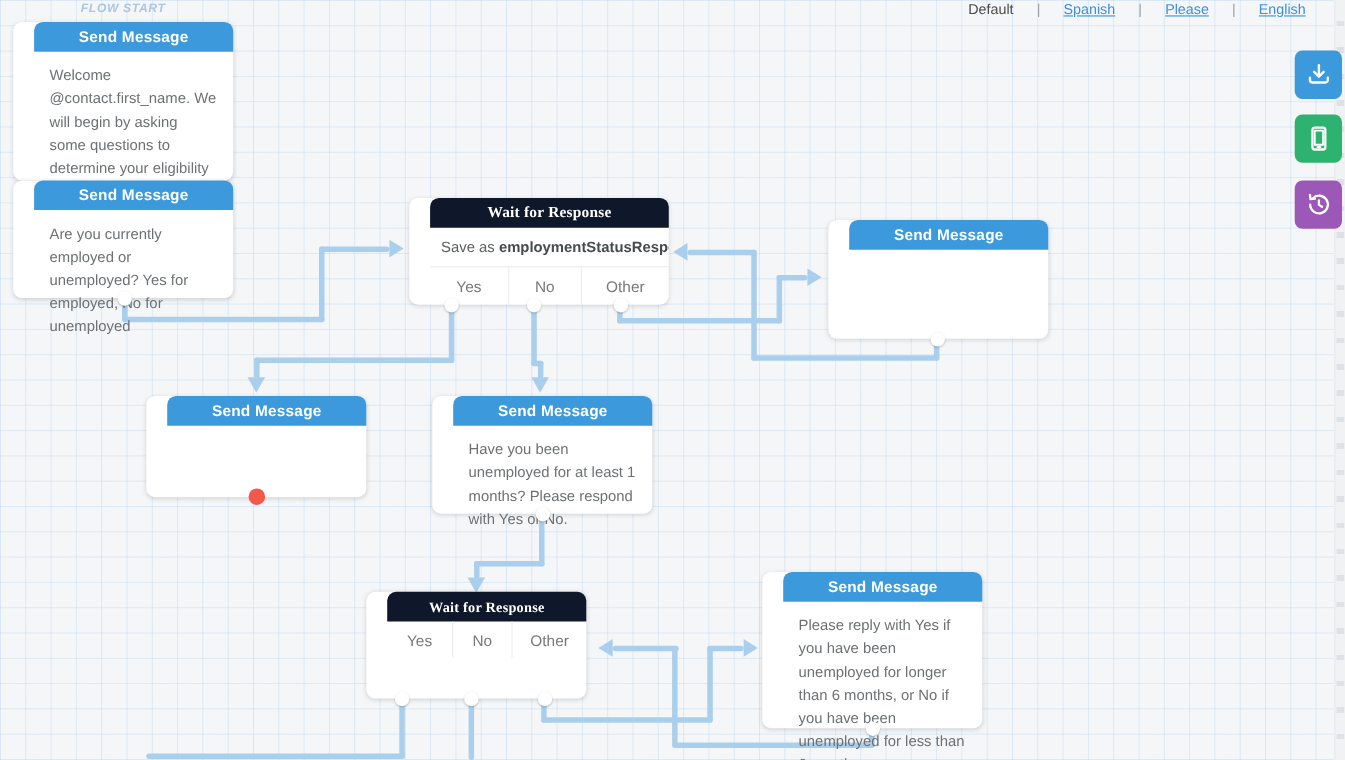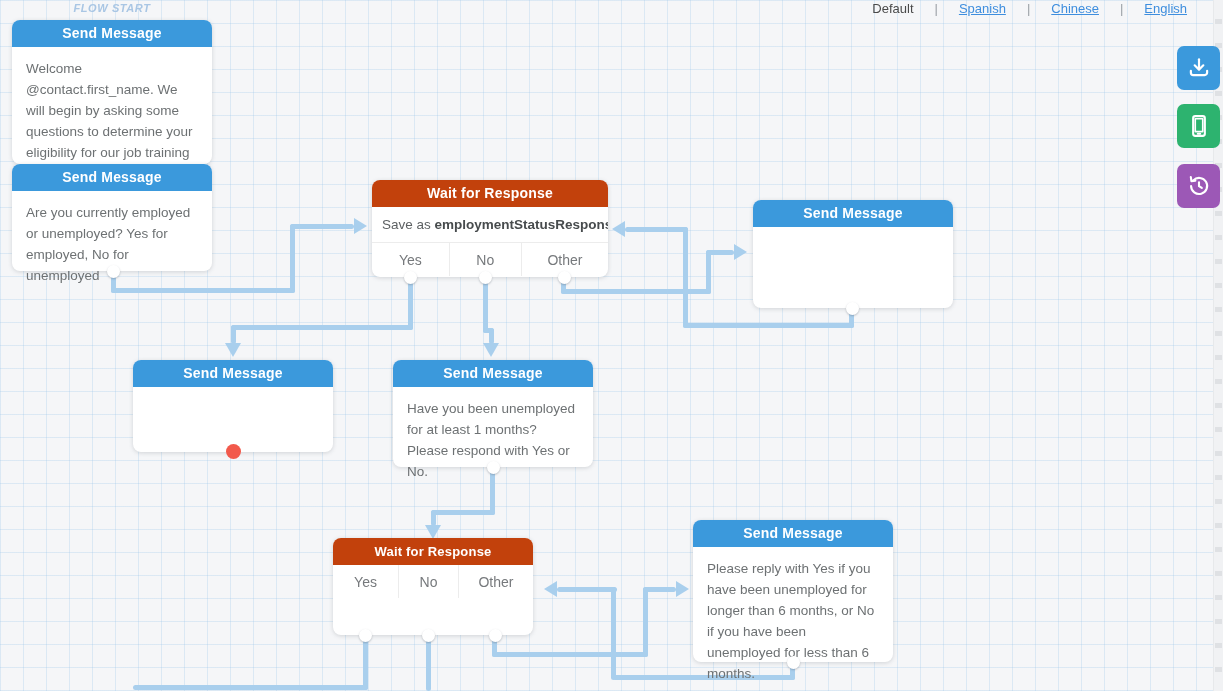--- a/index.html
+++ b/index.html
@@ -9,28 +9,28 @@
     background-color:#f5f6f8;
     background-image:
       linear-gradient(to right, rgba(160,200,235,.30) 1px, transparent 1px),
       linear-gradient(to bottom, rgba(160,200,235,.30) 1px, transparent 1px);
     background-size:23px 23px;
   }
   
   .node{
     position:absolute;background:#fff;border-radius:8px;
     box-shadow:0 1px 4px rgba(80,90,100,.22);
-    z-index:3;box-sizing:border-box;
+    z-index:3;box-sizing:border-box;padding-left:19px;
   }
   .node-header{
     background:#3b99dc;color:#fff;font-size:14px;font-weight:700;
     text-align:center;border-radius:8px 8px 0 0;
     height:27px;line-height:27px;letter-spacing:.2px;
   }
-  .node.wait .node-header{background:#c2410c;}
+  .node.wait .node-header{background:#0f172a;font-family:Liberation Serif, serif;}
   .node-body{
     padding:12px 14px;font-size:13.5px;line-height:1.55;color:#6d7173;
   }
   .save-row{
     padding:10px 10px;font-size:13.5px;color:#5d6163;text-align:center;
     border-bottom:1px solid #ececec;white-space:nowrap;overflow:hidden;
   }
   .save-row b{color:#474b4d;}
   .btn-row{display:flex;height:33px;}
   .btn-cell{
@@ -83,21 +83,21 @@
 </head>
 <body>
 
 <div class="flow-start">FLOW START</div>
 
 <div class="lang-bar">
   <span class="lang-default">Default</span>
   <span class="lang-sep">|</span>
   <a class="lang-link">Spanish</a>
   <span class="lang-sep">|</span>
-  <a class="lang-link">Chinese</a>
+  <a class="lang-link">Please</a>
   <span class="lang-sep">|</span>
   <a class="lang-link">English</a>
 </div>
 
 <div class="gutter"></div>
 
 <button class="tool-btn" style="top:46px;background:#3b99dc;">
   <span>
     <svg width="26" height="26" viewBox="0 0 24 24" fill="none" stroke="#fff" stroke-width="2" stroke-linecap="round" stroke-linejoin="round">
       <path d="M12 4v9"></path>

